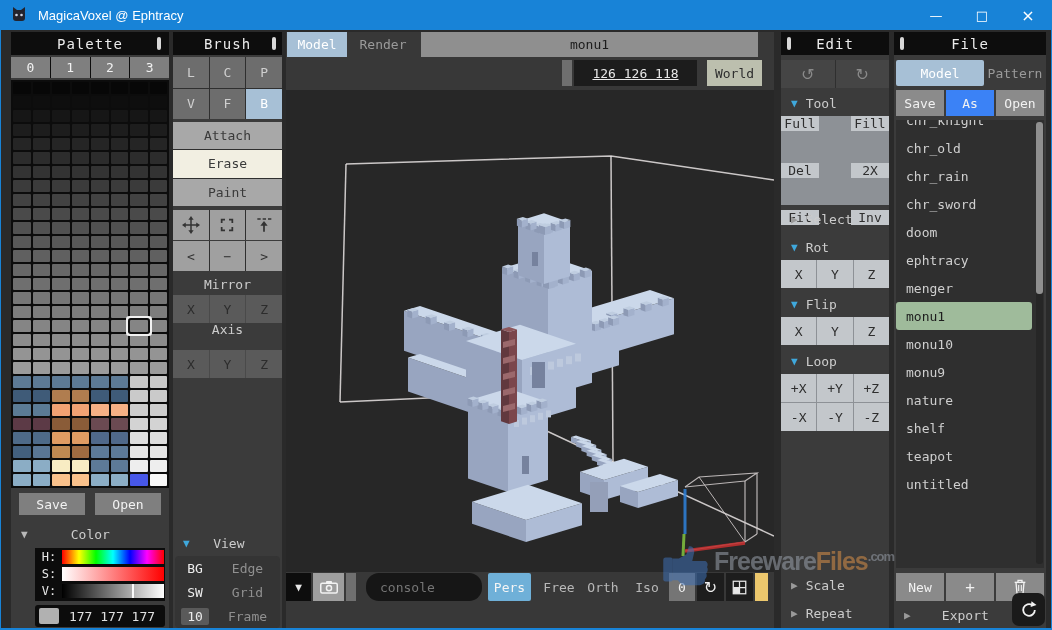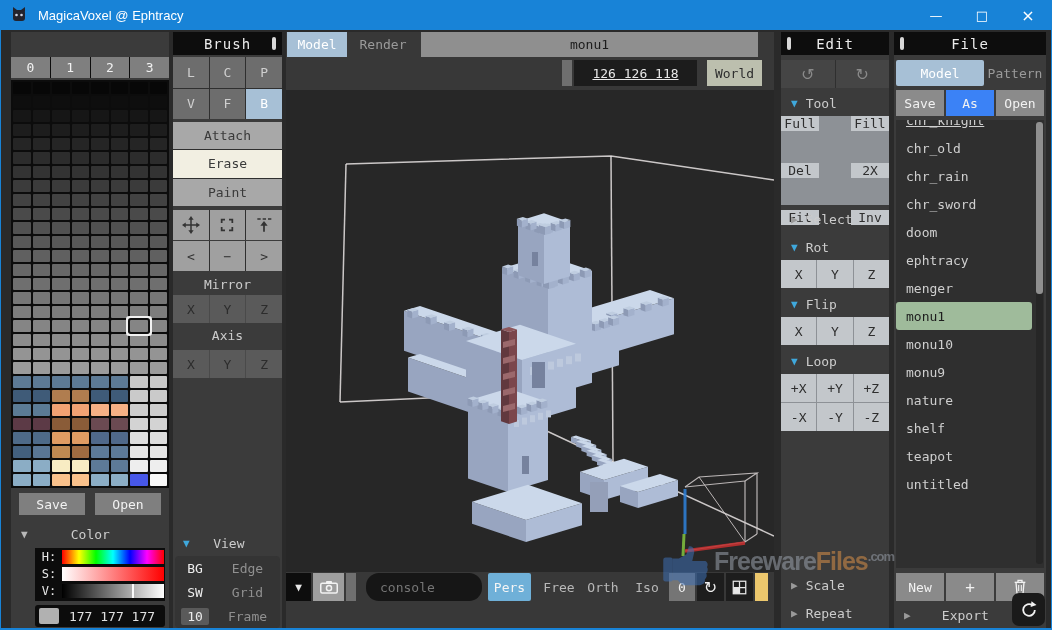--- a/index.html
+++ b/index.html
@@ -83,20 +83,24 @@
     </svg>
     <span class="ttl">MagicaVoxel @ Ephtracy</span>
     <div class="wctrl" style="right:92px;">—</div>
     <div class="wctrl" style="right:46px;">□</div>
     <div class="wctrl" style="right:0; font-size:16px;">×</div>
   </div>
 
   <div class="workspace">
 
     <div class="panel" style="left:10px; top:2px; width:158px; height:596px;">
+      <div class="hdr" style="left:0; top:0; width:158px; height:23px;">
+        <span>Palette</span>
+        <span class="hmark" style="right:8px;"></span>
+      </div>
       <div class="grid4 abs" style="left:0; top:25px; width:158px; height:21px;">
         <div class="gbtn">0</div>
         <div class="gbtn">1</div>
         <div class="gbtn">2</div>
         <div class="gbtn">3</div>
       </div>
       <div class="palette-grid abs" style="left:0; top:48px; width:158px; height:408px;
            grid-template-rows:repeat(29,1fr);">
           <div style="background: rgb(7, 7, 7);"></div>
           <div style="background: rgb(7, 7, 7);"></div>
@@ -407,21 +411,21 @@
         <div class="gbtn" style="background:#a0a0a0; color:#333;">&lt;</div>
         <div class="gbtn" style="background:#a0a0a0; color:#333;">−</div>
         <div class="gbtn" style="background:#a0a0a0; color:#333;">&gt;</div>
       </div>
       <div class="seclabel" style="left:0; top:243px; width:109px; height:18px; justify-content:center;">Mirror</div>
       <div class="grid3 abs" style="left:0; top:263px; width:109px; height:28px; background:#4a4a4a;">
         <div class="gbtn" style="background:#5a5a5a; color:#2c2c2c;">X</div>
         <div class="gbtn" style="background:#5a5a5a; color:#2c2c2c;">Y</div>
         <div class="gbtn" style="background:#5a5a5a; color:#2c2c2c;">Z</div>
       </div>
-      <div class="seclabel" style="left:0; top:294px; width:109px; height:18px; justify-content:center;">Axis</div>
+      <div class="seclabel" style="left:0; top:288px; width:109px; height:18px; justify-content:center;">Axis</div>
       <div class="grid3 abs" style="left:0; top:318px; width:109px; height:28px; background:#4a4a4a;">
         <div class="gbtn" style="background:#5a5a5a; color:#2c2c2c;">X</div>
         <div class="gbtn" style="background:#5a5a5a; color:#2c2c2c;">Y</div>
         <div class="gbtn" style="background:#5a5a5a; color:#2c2c2c;">Z</div>
       </div>
       <div class="seclabel" style="left:0; top:501px; width:109px; height:20px;">
         <span class="tri-b">▼</span>
         <span style="flex:1; text-align:center; margin-right:22px;">View</span>
       </div>
       <div class="abs" style="left:2px; top:524px; width:105px; height:72px; background:#343434; border-radius:4px; padding-top:1px;">
@@ -807,21 +811,21 @@
       <div class="abs" style="left:2px; top:28px; width:148px; height:26px;">
         <div class="abs gbtn activeblue" style="left:0; top:0; width:88px; height:26px; color:#222; border-radius:2px;">Model</div>
         <div class="abs projbtn" style="left:90px; top:0; width:58px; height:26px; color:#9a9a9a;">Pattern</div>
       </div>
       <div class="abs" style="left:2px; top:58px; width:148px; height:26px; display:flex; gap:2px;">
         <div class="gbtn" style="flex:1; background:#8b8b8b;">Save</div>
         <div class="gbtn" style="flex:1; background:#3b82f6;">As</div>
         <div class="gbtn" style="flex:1; background:#8b8b8b;">Open</div>
       </div>
       <div class="abs" style="left:2px; top:88px; width:148px; height:448px; background:#2f2f2f; overflow:hidden;">
-        <div class="flist-item" style="margin-top:-14px;text-decoration:underline;">chr_knight</div>
+        <div class="flist-item" style="margin-top:-14px;">chr_knight</div>
         <div class="flist-item">chr_old</div>
         <div class="flist-item">chr_rain</div>
         <div class="flist-item">chr_sword</div>
         <div class="flist-item">doom</div>
         <div class="flist-item">ephtracy</div>
         <div class="flist-item">menger</div>
         <div class="flist-item selected">monu1</div>
         <div class="flist-item">monu10</div>
         <div class="flist-item">monu9</div>
         <div class="flist-item">nature</div>

